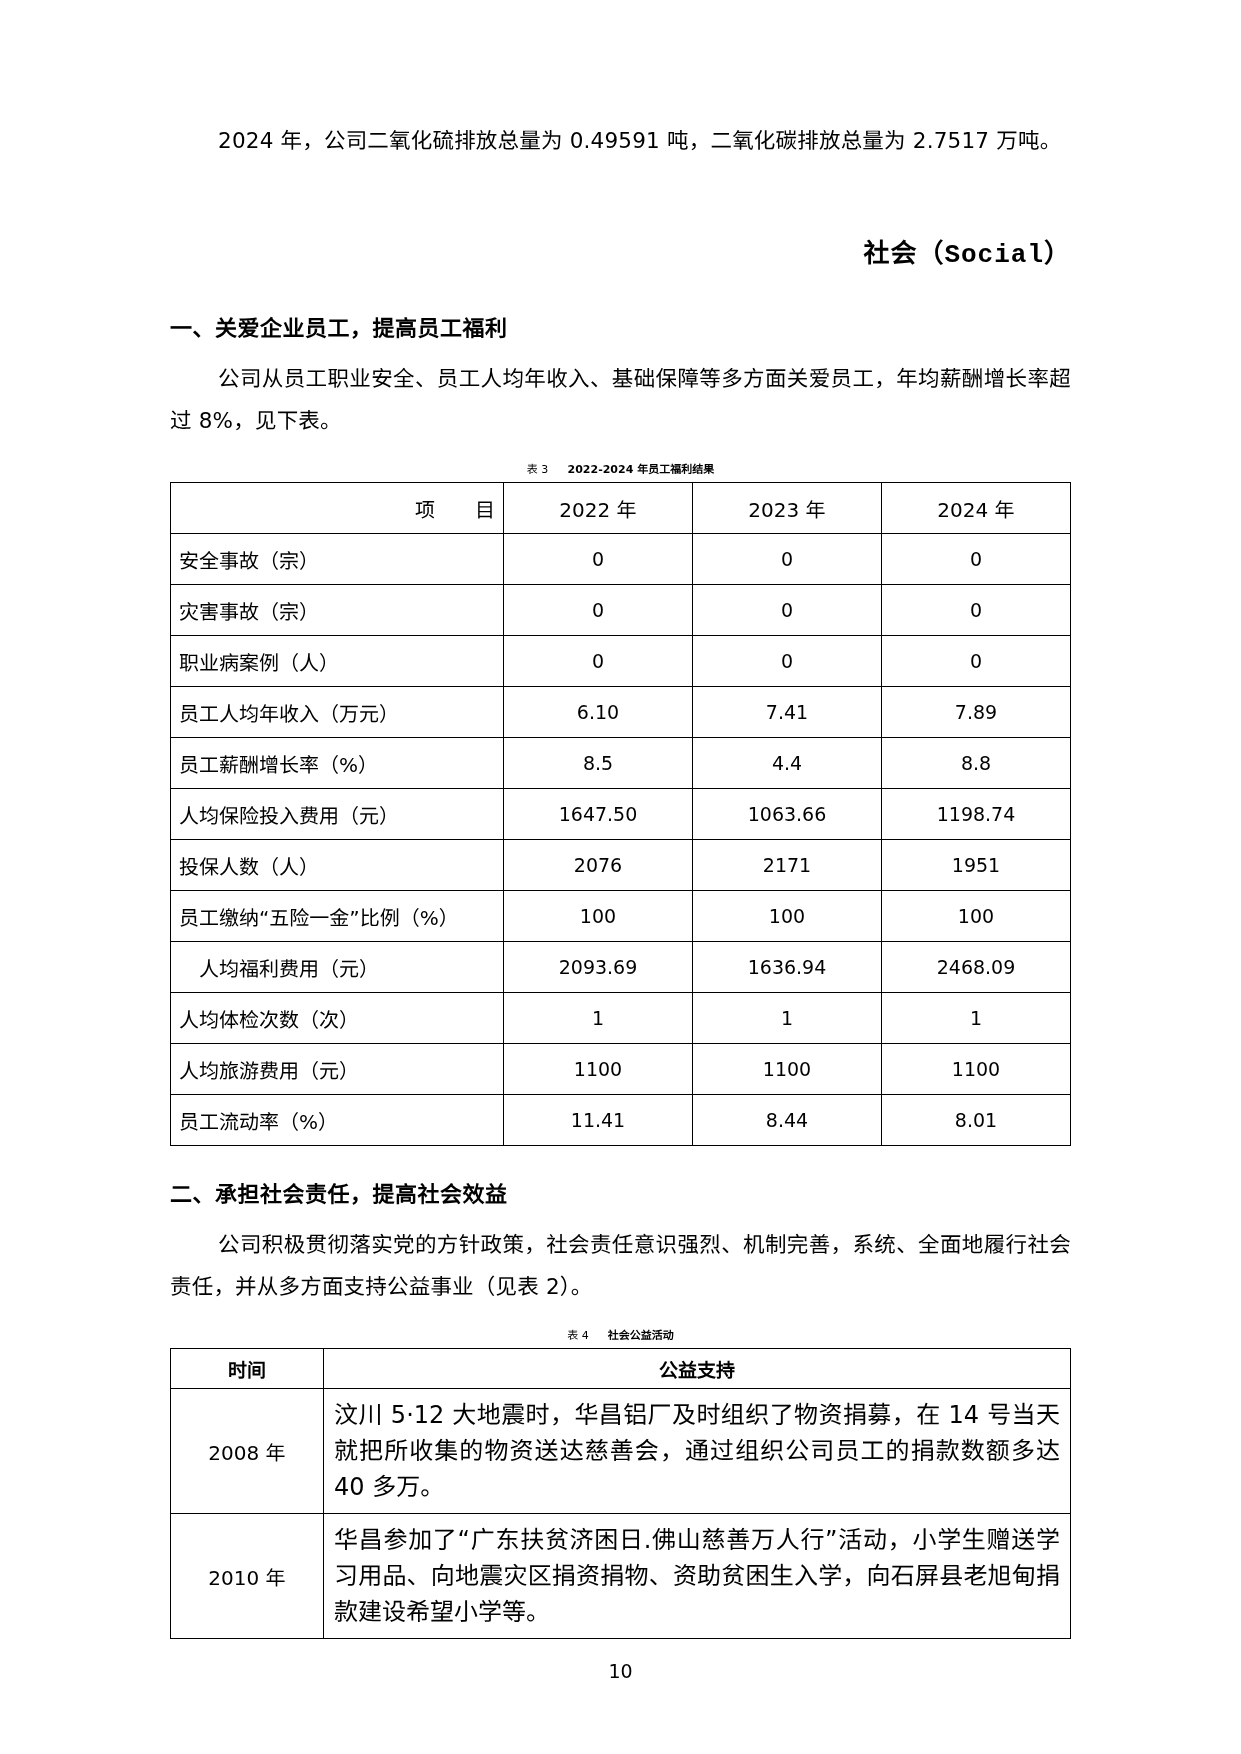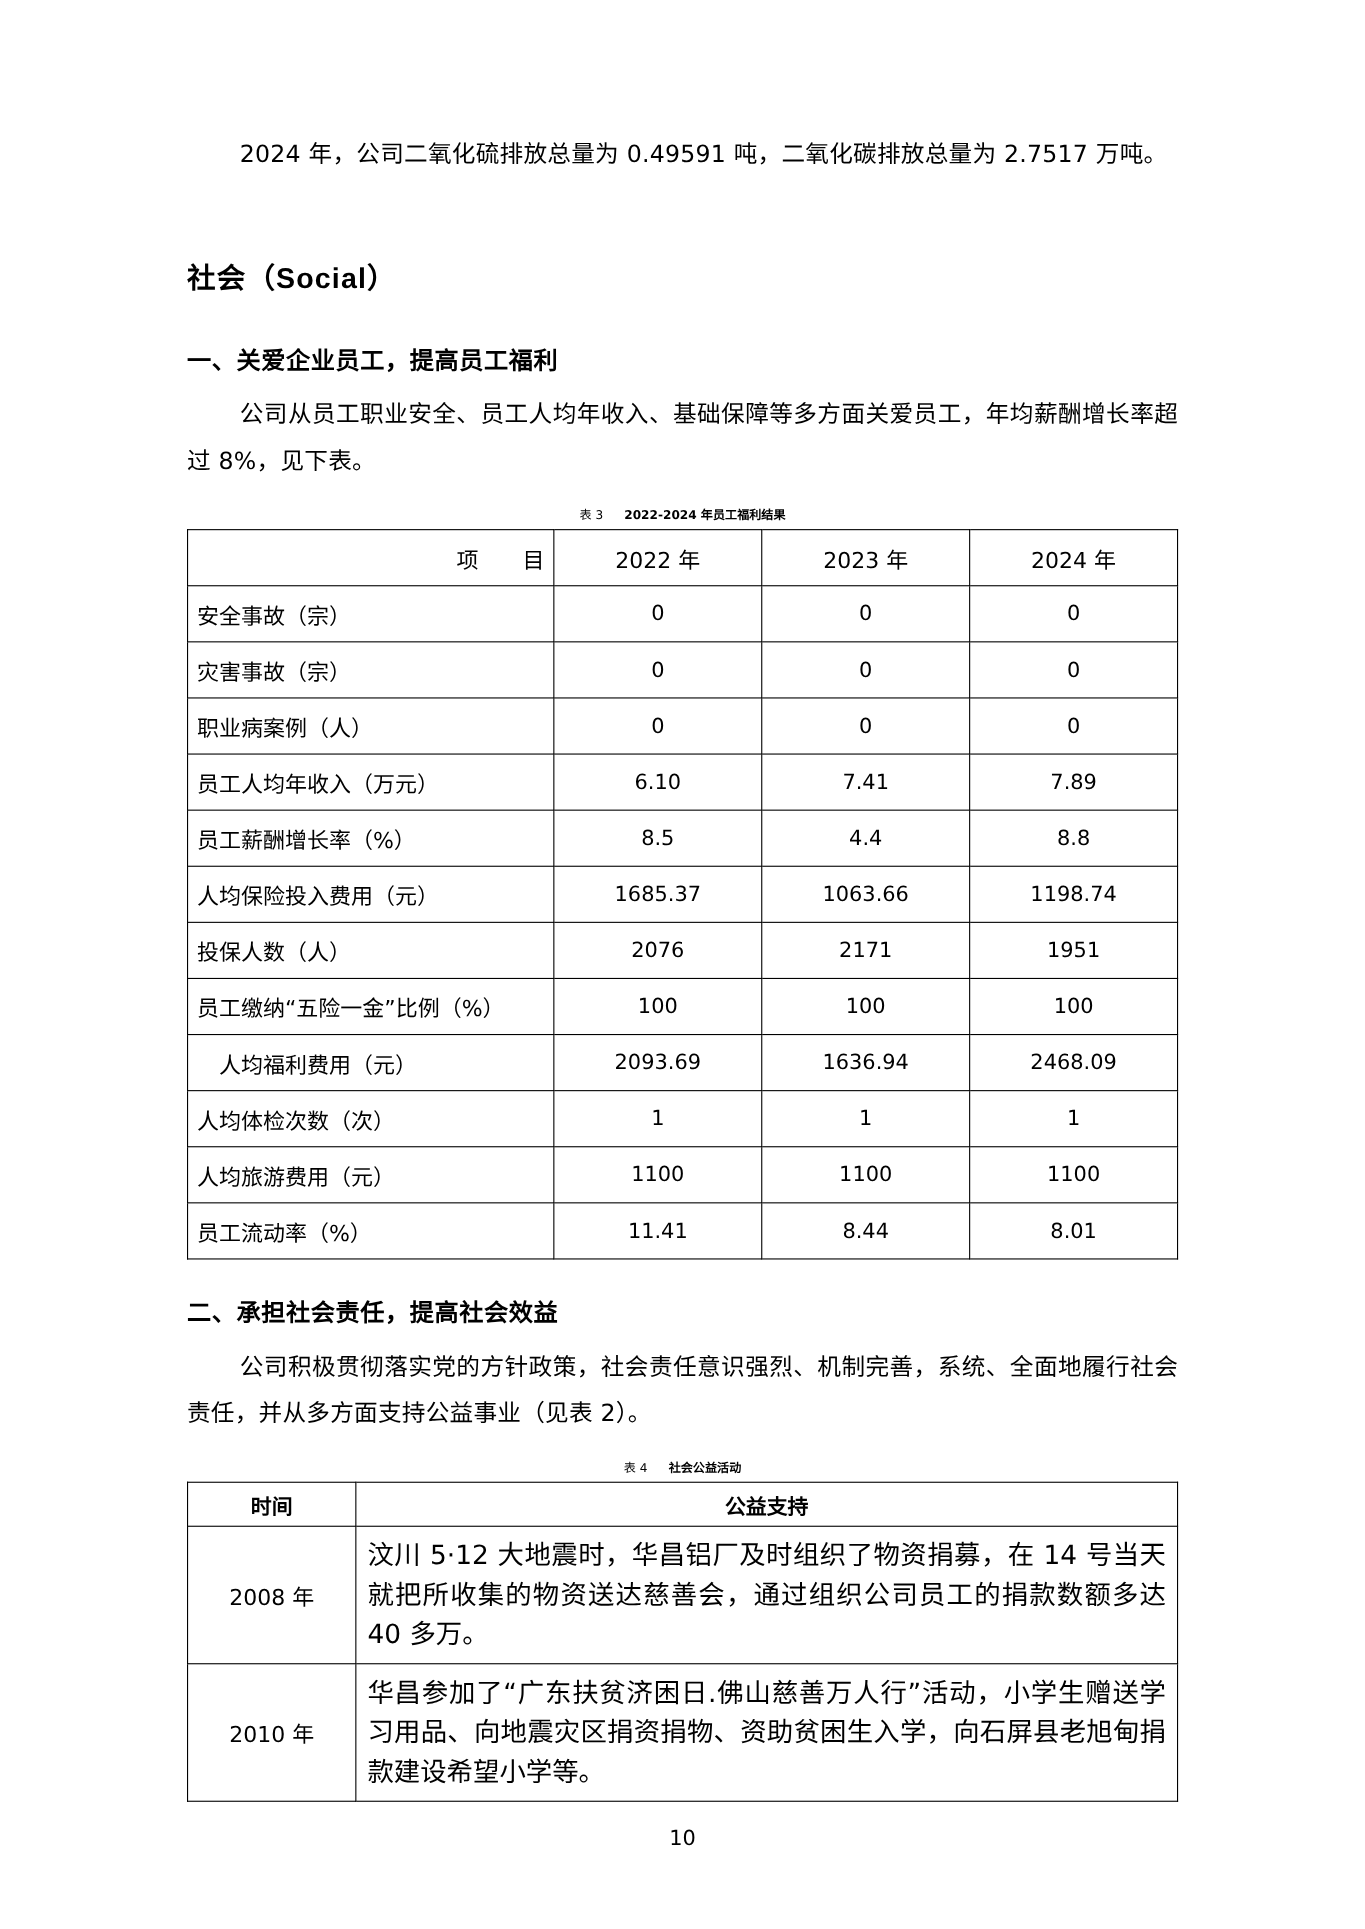--- a/index.html
+++ b/index.html
@@ -24,24 +24,24 @@
     line-height: 42px;
     text-align: justify;
     text-justify: inter-ideograph;
     margin: 0 0 0 0;
     letter-spacing: 0.2px;
   }
   .indent {
     text-indent: 48px;
   }
   .section-title-center {
-    text-align: left;
+    text-align: right;
     font-size: 26px;
     font-weight: bold;
-    font-family: Liberation Sans, sans-serif;
+    font-family: Liberation Mono, monospace;
     margin: 70px 0 40px 0;
     letter-spacing: 1px;
   }
   .heading {
     font-size: 22px;
     font-weight: bold;
     margin: 30px 0 16px 0;
     letter-spacing: 0.5px;
   }
   .table-caption {
@@ -182,21 +182,21 @@
         <td class="val">7.89</td>
       </tr>
       <tr>
         <td class="rowlabel">员工薪酬增长率（%）</td>
         <td class="val">8.5</td>
         <td class="val">4.4</td>
         <td class="val">8.8</td>
       </tr>
       <tr>
         <td class="rowlabel">人均保险投入费用（元）</td>
-        <td class="val">1685.37</td>
+        <td class="val">1647.50</td>
         <td class="val">1063.66</td>
         <td class="val">1198.74</td>
       </tr>
       <tr>
         <td class="rowlabel">投保人数（人）</td>
         <td class="val">2076</td>
         <td class="val">2171</td>
         <td class="val">1951</td>
       </tr>
       <tr>

